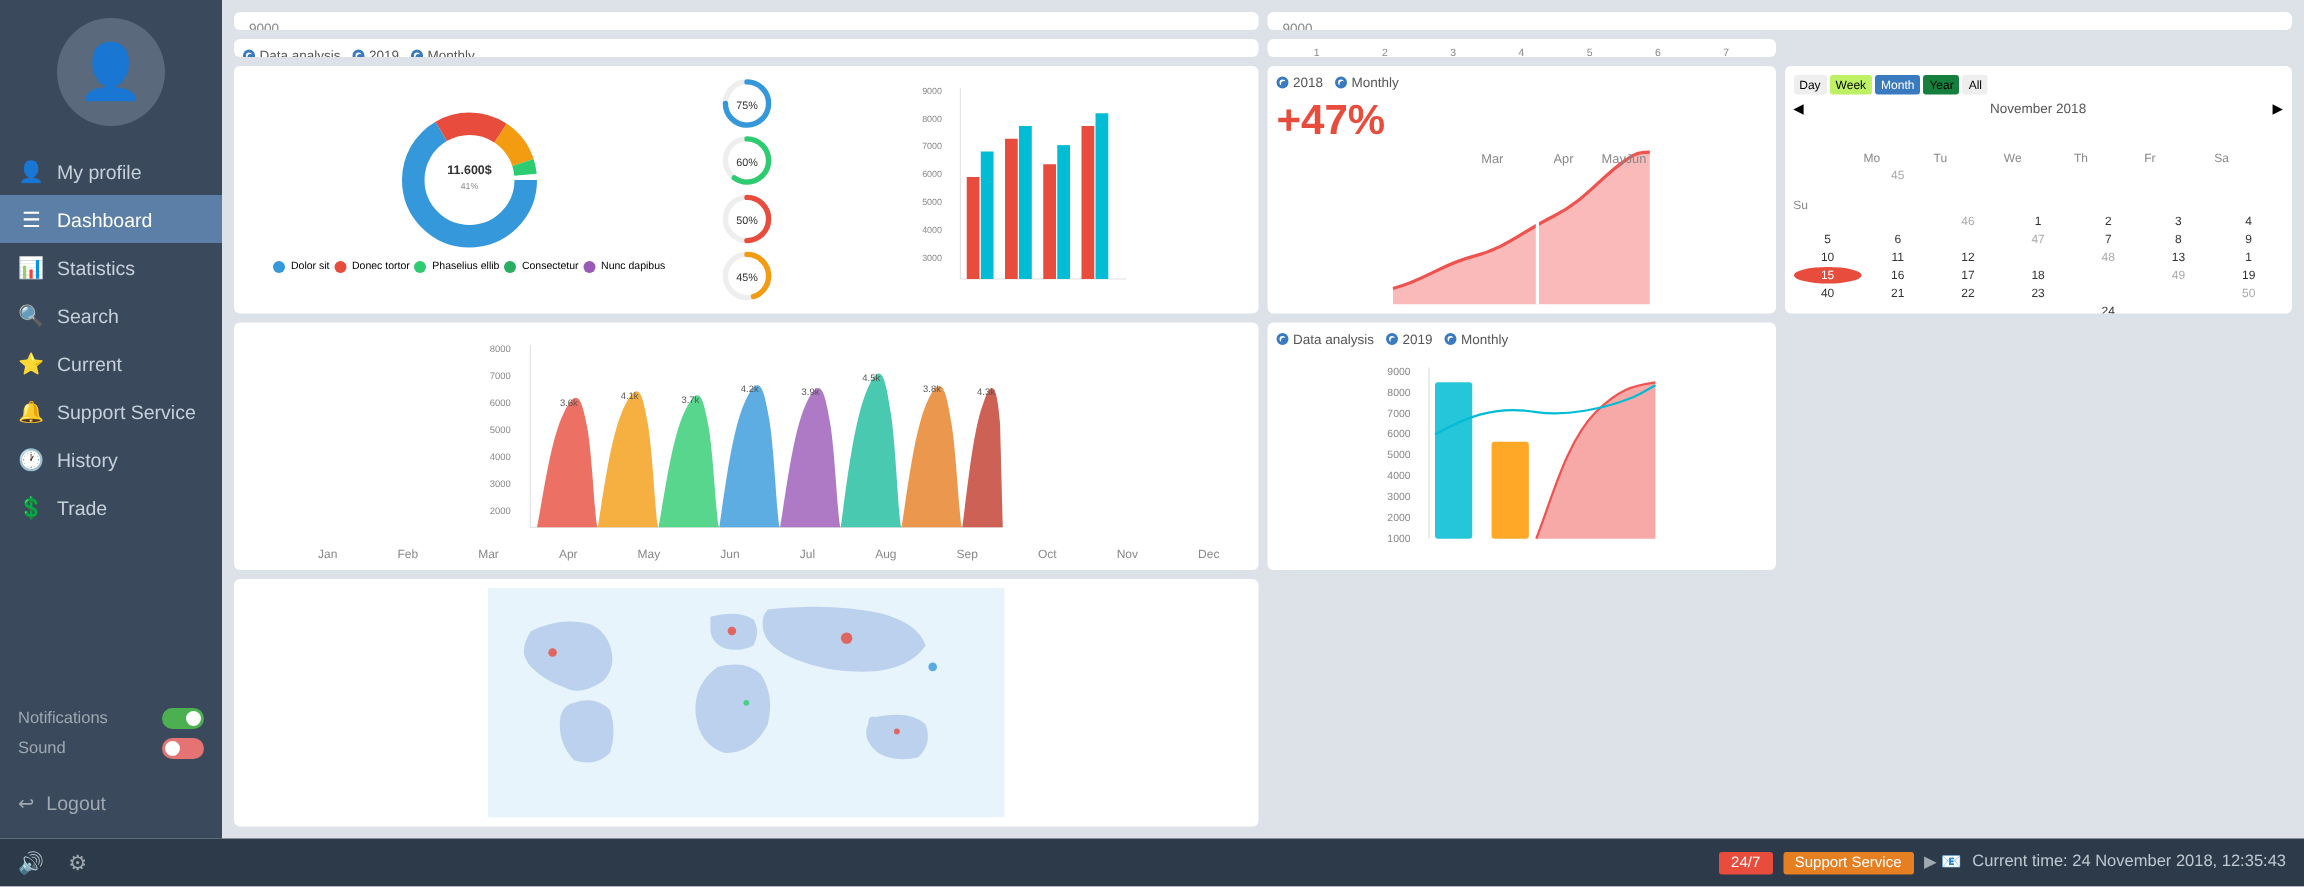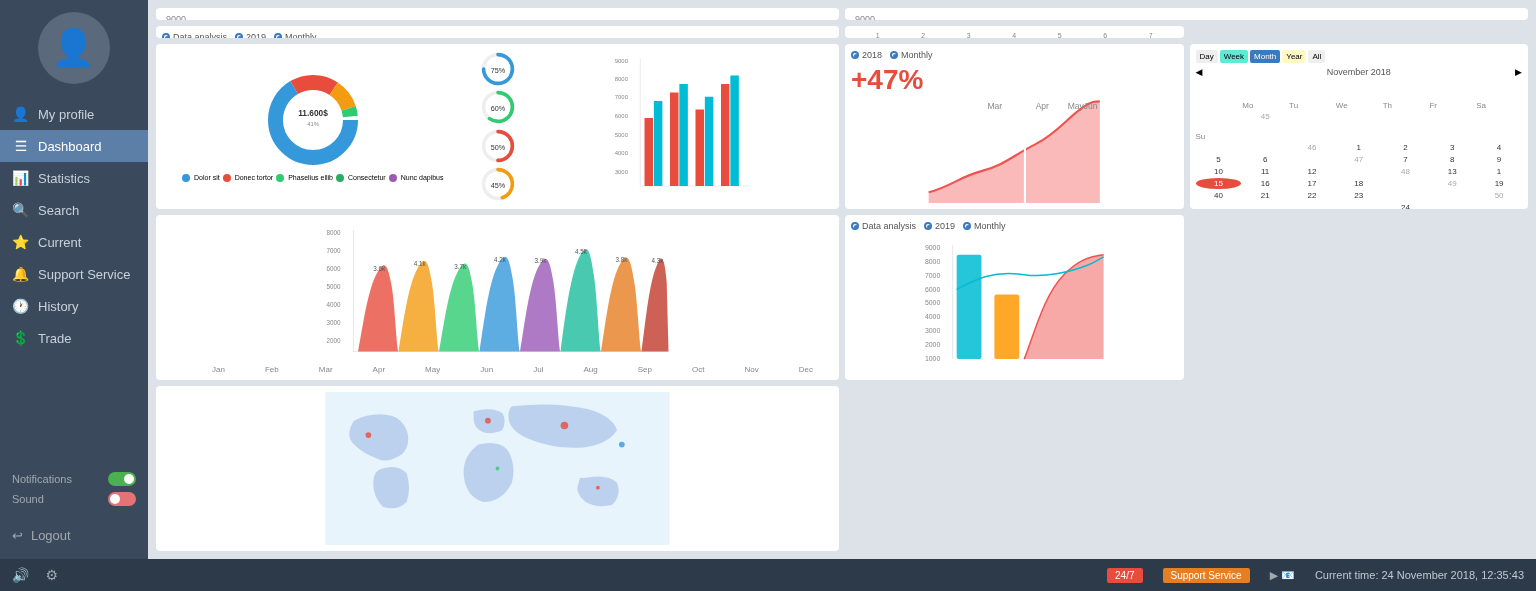--- a/index.html
+++ b/index.html
@@ -176,22 +176,21 @@
       gap: 16px;
     }
     .status-icon {
       color: #a0a8b0;
       font-size: 14px;
       cursor: pointer;
     }
     .status-right {
       margin-left: auto;
       display: flex;
-      align-items: center;
-      gap: 20px;
+      gap: 7px;
     }
     .status-badge {
       background: #e74c3c;
       color: white;
       font-size: 10px;
       padding: 2px 8px;
       border-radius: 2px;
     }
     .status-badge.orange { background: #e67e22; }
     .status-time {
@@ -571,23 +570,23 @@
           <text x="145" y="12" font-size="8" fill="#888">Jun</text>
         </svg>
       </div>
     </div>
 
     <div class="chart-card">
       <div style="height:100%;display:flex;flex-direction:column;">
 
         <div style="display:flex;gap:2px;margin-bottom:4px;font-size:8px;">
           <span style="padding:2px 4px;background:#eee;border-radius:2px;cursor:pointer;text-align:right;">Day</span>
-          <span style="padding:2px 4px;background:#5eead4;border-radius:2px;cursor:pointer;">Week</span>
+          <span style="padding:2px 4px;background:#bef264;border-radius:2px;cursor:pointer;">Week</span>
           <span style="padding:2px 4px;background:#3a7abf;color:white;border-radius:2px;cursor:pointer;">Month</span>
-          <span style="padding:2px 4px;background:#fef9c3;border-radius:2px;cursor:pointer;">Year</span>
+          <span style="padding:2px 4px;background:#15803d;border-radius:2px;cursor:pointer;">Year</span>
           <span style="padding:2px 4px;background:#eee;border-radius:2px;cursor:pointer;">All</span>
         </div>
 
         <div style="display:flex;justify-content:space-between;align-items:center;font-size:9px;margin-bottom:3px;">
           <span style="cursor:pointer;">◀</span>
           <span style="font-size:9px;color:#555;">November 2018</span>
           <span style="cursor:pointer;">▶</span>
         </div>
         <div class="calendar-grid">
           <span class="cal-header"></span>

